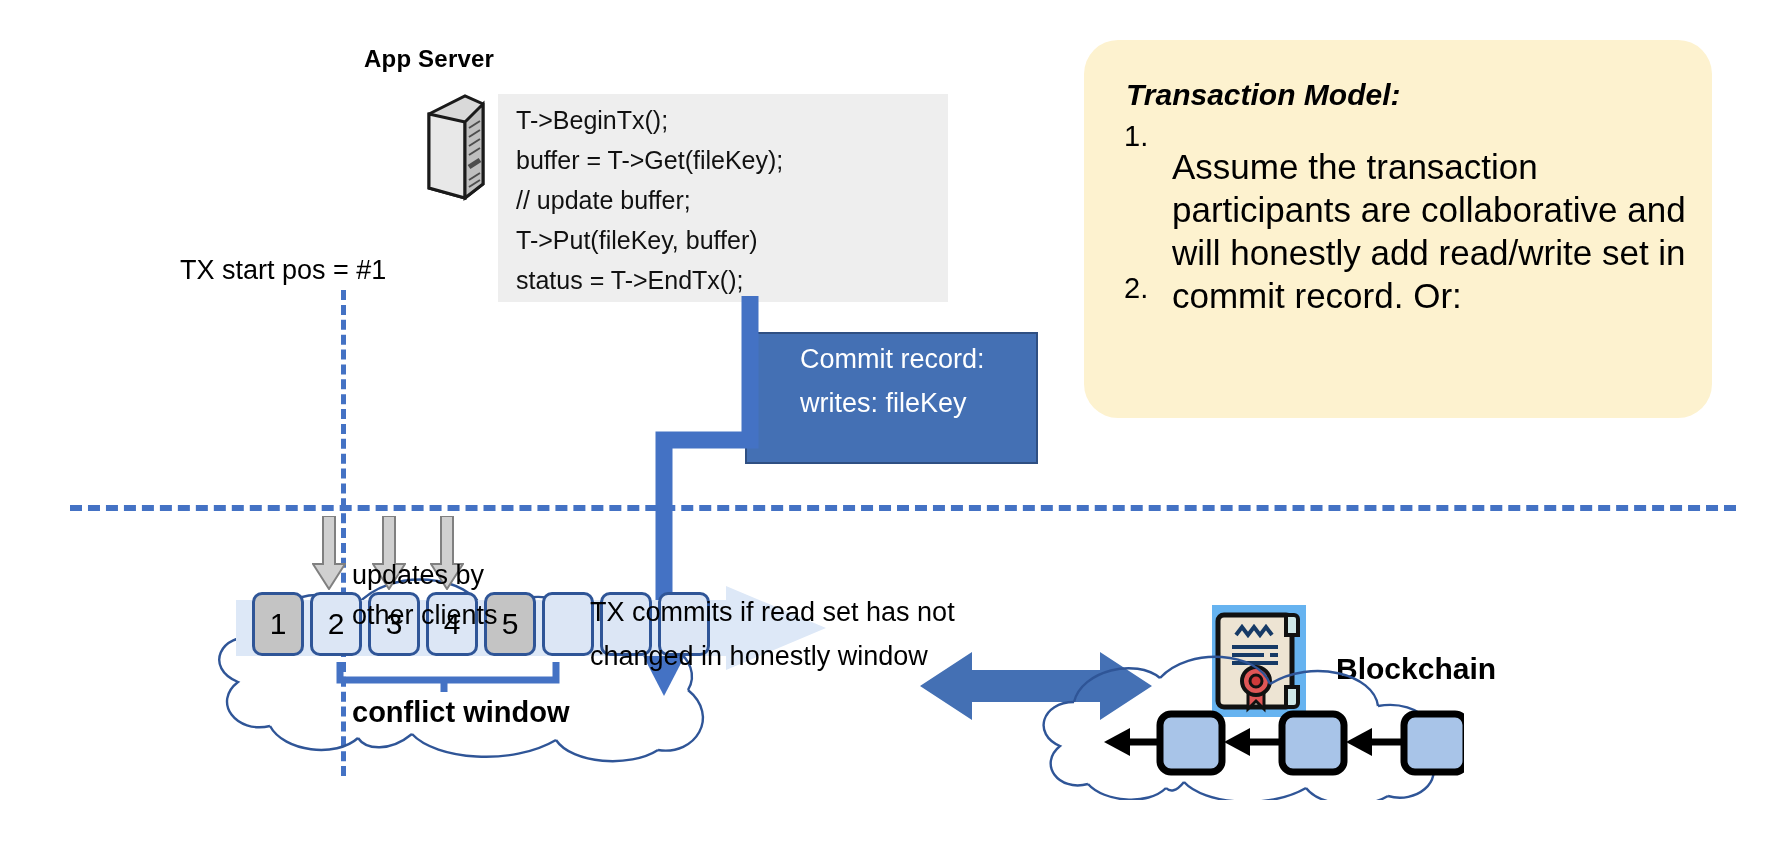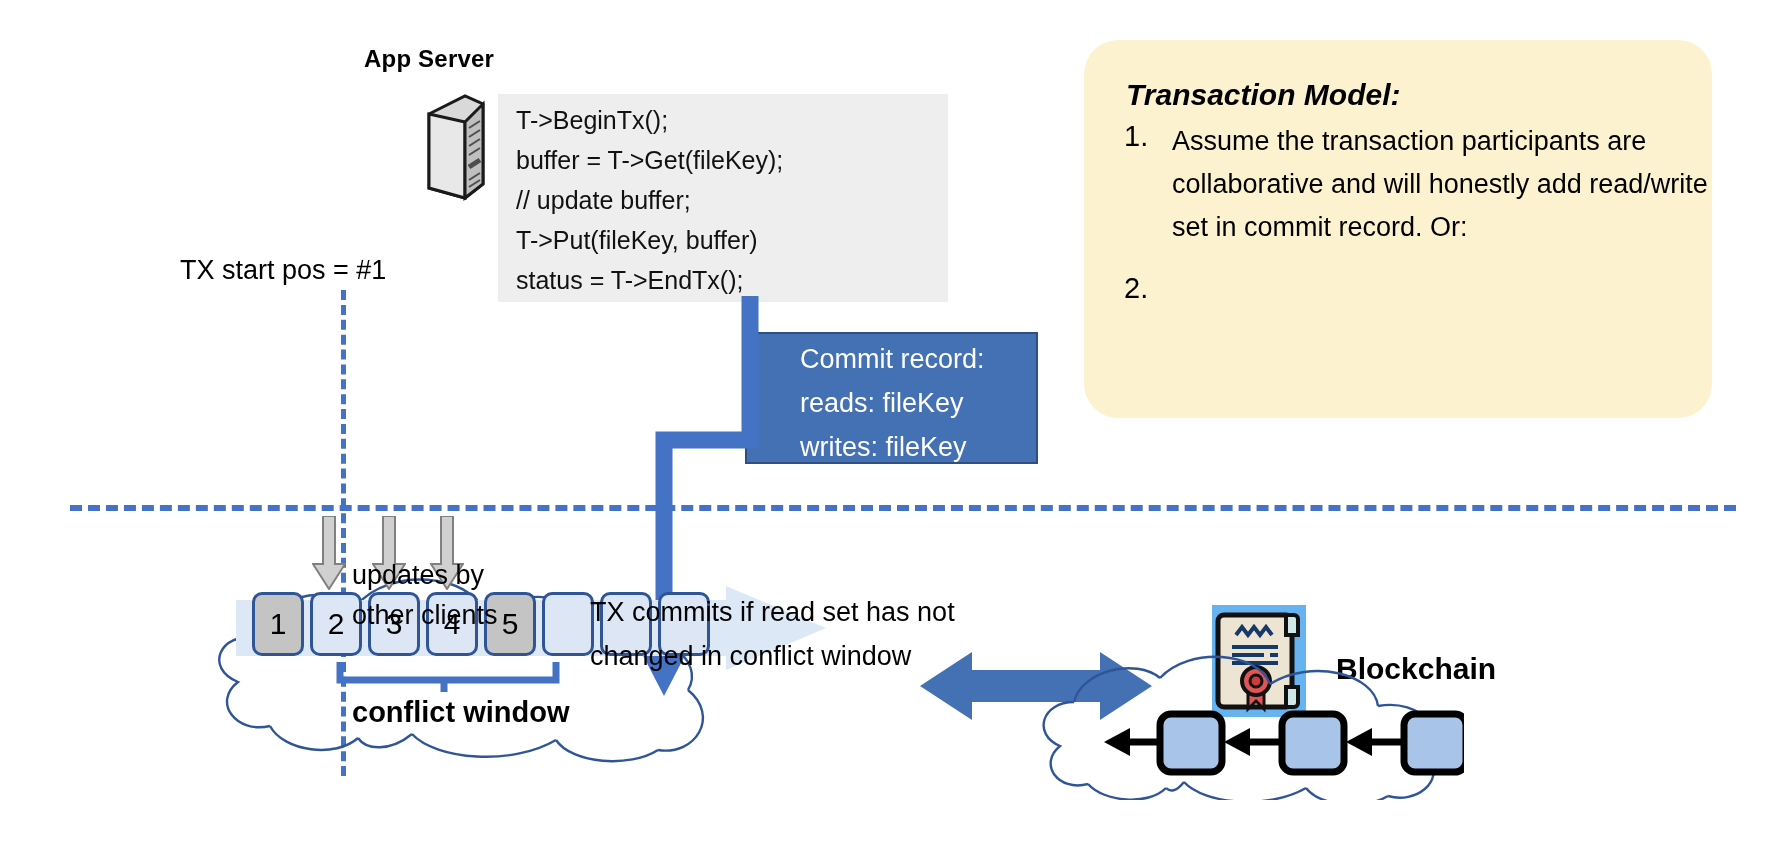--- a/index.html
+++ b/index.html
@@ -143,21 +143,21 @@
     left: 1084px; top: 40px;
     width: 628px; height: 378px;
     background: #fdf2cf;
     border-radius: 34px;
     box-sizing: border-box;
   }
   #tm-title {
     left: 1126px; top: 78px;
     font-size: 30px; font-style: italic; font-weight: bold;
   }
-  .tm-item { position: absolute; font-size: 27px; line-height: 43px; }
+  .tm-item { position: absolute; font-size: 35px; line-height: 43px; margin-top: 25px; }
   .tm-num { position: absolute; font-size: 29px; }
   #tm-num-1 { left: 1124px; top: 120px; }
   #tm-text-1 { left: 1172px; top: 120px; width: 540px; }
   #tm-num-2 { left: 1124px; top: 272px; }
   #tm-text-2 { left: 1172px; top: 272px; width: 548px; }
 </style>
 </head>
 <body>
 
 <div class="canvas">
@@ -189,21 +189,20 @@
     <div><span>T-&gt;</span><b>Put</b><span>(fileKey, buffer)</span></div>
     <div><span>status = T-&gt;</span><b>EndTx</b><span>();</span></div>
   </div>
 
   <div class="abs" id="tx-start-label">TX start pos = #1</div>
   <div class="abs" id="tx-start-line"></div>
 
   <div class="abs" id="commit-record-box"></div>
   <div class="abs" id="commit-record-lines">
     <div>Commit record:</div>
-    <div>reads: fileKey</div>
     <div>writes: fileKey</div>
   </div>
 
   <svg class="abs" id="commit-arrow" viewBox="0 0 280 420">
     <path d="M 210 0 L 210 144 L 124 144 L 124 352" fill="none" stroke="#4472c4" stroke-width="17"></path>
     <polygon points="124,400 96,346 152,346" fill="#4472c4"></polygon>
   </svg>
 
   <div class="abs" id="divider-dashed"></div>
 
@@ -247,21 +246,21 @@
     <polygon points="11,0 23,0 23,48 33,48 17,73 1,48 11,48" fill="#d0d0d0" stroke="#808080" stroke-width="2"></polygon>
   </svg>
 
   <div class="abs" id="updates-label">
     <div>updates by</div>
     <div>other clients</div>
   </div>
 
   <div class="abs" id="tx-commits-label">
     <div>TX commits if read set has not</div>
-    <div>changed in conflict window</div>
+    <div>changed in honestly window</div>
   </div>
 
   <svg class="abs" id="conflict-bracket" viewBox="0 0 224 44">
     <path d="M 4 0 L 4 18 L 108 18 L 108 30 L 108 18 L 220 18 L 220 0" fill="none" stroke="#4472c4" stroke-width="7"></path>
   </svg>
   <div class="abs" id="conflict-window-label">conflict window</div>
 
   <svg class="abs" id="double-arrow" viewBox="0 0 232 76">
     <polygon points="0,38 52,4 52,22 180,22 180,4 232,38 180,72 180,54 52,54 52,72" fill="#4470b4"></polygon>
   </svg>

